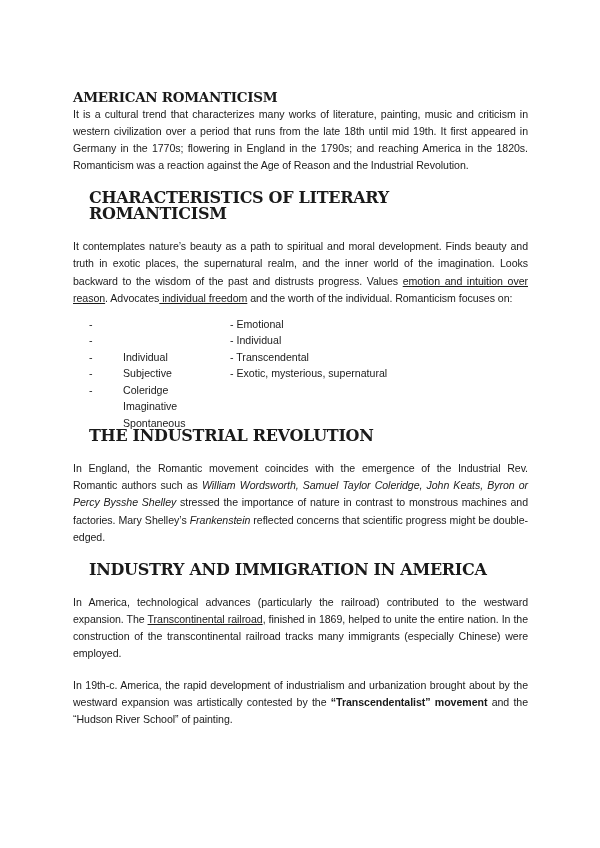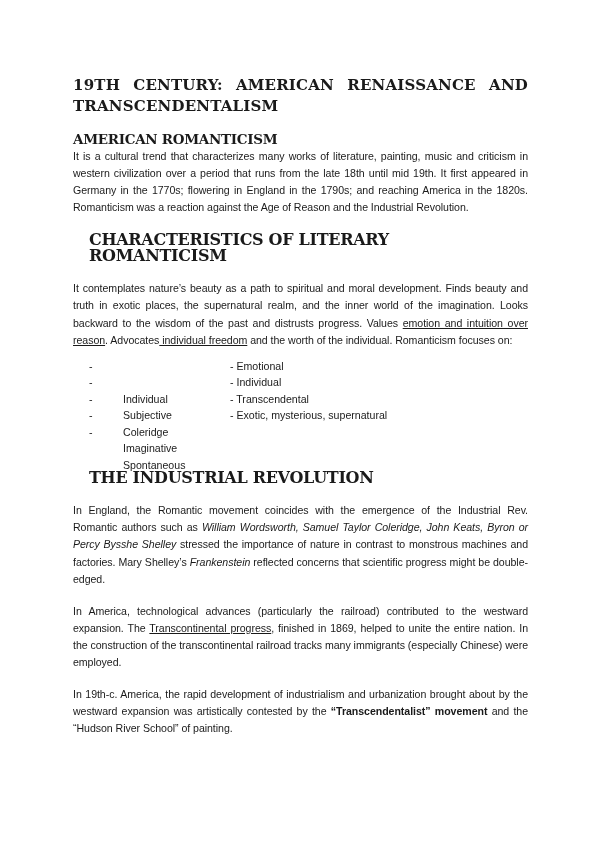--- a/index.html
+++ b/index.html
@@ -78,24 +78,20 @@
   .list .col1 { width: 107px; margin-top: 33px; }
   .list .col2 { }
   .sec { margin-top: 12px; }
   .sec-ind { margin-top: 30px; }
 </style>
 </head>
 <body>
 
 <div class="page">
 
-  <h1 class="title">
-    <span class="line1">19TH CENTURY: AMERICAN RENAISSANCE AND</span>
-    <span class="line2">TRANSCENDENTALISM</span>
-  </h1>
 
   <section>
     <h2 class="h2">AMERICAN ROMANTICISM</h2>
     <p class="body">It is a cultural trend that characterizes many works of literature, painting, music and criticism in western civilization over a period that runs from the late 18th until mid 19th. It first appeared in Germany in the 1770s; flowering in England in the 1790s; and reaching America in the 1820s. Romanticism was a reaction against the Age of Reason and the Industrial Revolution.</p>
   </section>
 
   <section class="sec" style="margin-top:14px;">
     <h3 class="h3">CHARACTERISTICS OF LITERARY ROMANTICISM</h3>
     <p class="body"><span>It contemplates nature’s beauty as a path to spiritual and moral development. Finds beauty and truth in exotic places, the supernatural realm, and the inner world of the imagination. Looks backward to the wisdom of the past and distrusts progress. Values </span><span class="u">emotion and intuition over reason</span><span>. Advocates</span><span class="u"> individual freedom</span><span> and the worth of the individual. Romanticism focuses on:</span></p>
 
@@ -127,20 +123,21 @@
       </li>
     </ul>
   </section>
 
   <section class="sec-ind">
     <h3 class="h3">THE INDUSTRIAL REVOLUTION</h3>
     <p class="body"><span>In England, the Romantic movement coincides with the emergence of the Industrial Rev. Romantic authors such as </span><span class="i">William Wordsworth, Samuel Taylor Coleridge, John Keats, Byron or Percy Bysshe Shelley</span><span> stressed the importance of nature in contrast to monstrous machines and factories. Mary Shelley’s </span><span class="i">Frankenstein</span><span> reflected concerns that scientific progress might be double-edged.</span></p>
   </section>
 
   <section class="sec" style="margin-top:15px;">
-    <p class="body"><span>In America, technological advances (particularly the railroad) contributed to the westward expansion. The </span><span class="u">Transcontinental progress</span><span>, finished in 1869, helped to unite the entire nation. In the construction of the transcontinental railroad tracks many immigrants (especially Chinese) were employed.</span></p>
+    <h3 class="h3">INDUSTRY AND IMMIGRATION IN AMERICA</h3>
+    <p class="body"><span>In America, technological advances (particularly the railroad) contributed to the westward expansion. The </span><span class="u">Transcontinental railroad</span><span>, finished in 1869, helped to unite the entire nation. In the construction of the transcontinental railroad tracks many immigrants (especially Chinese) were employed.</span></p>
   </section>
 
   <section class="sec" style="margin-top:15px;">
     <p class="body"><span>In 19th-c. America, the rapid development of industrialism and urbanization brought about by the westward expansion was artistically contested by the  </span><span class="b">“Transcendentalist” movement</span><span> and the “Hudson River School” of painting.</span></p>
   </section>
 
 </div>
 
 </body></html>

